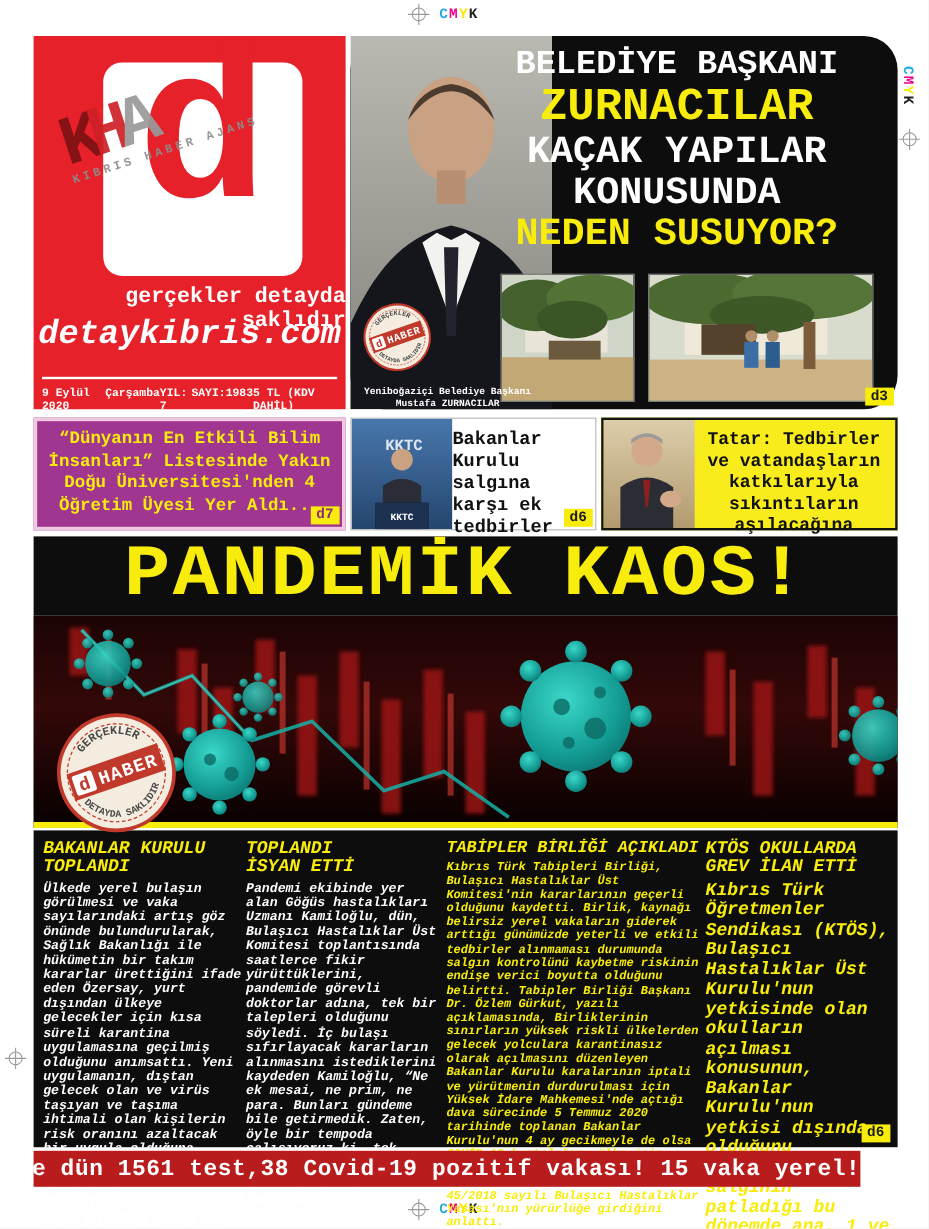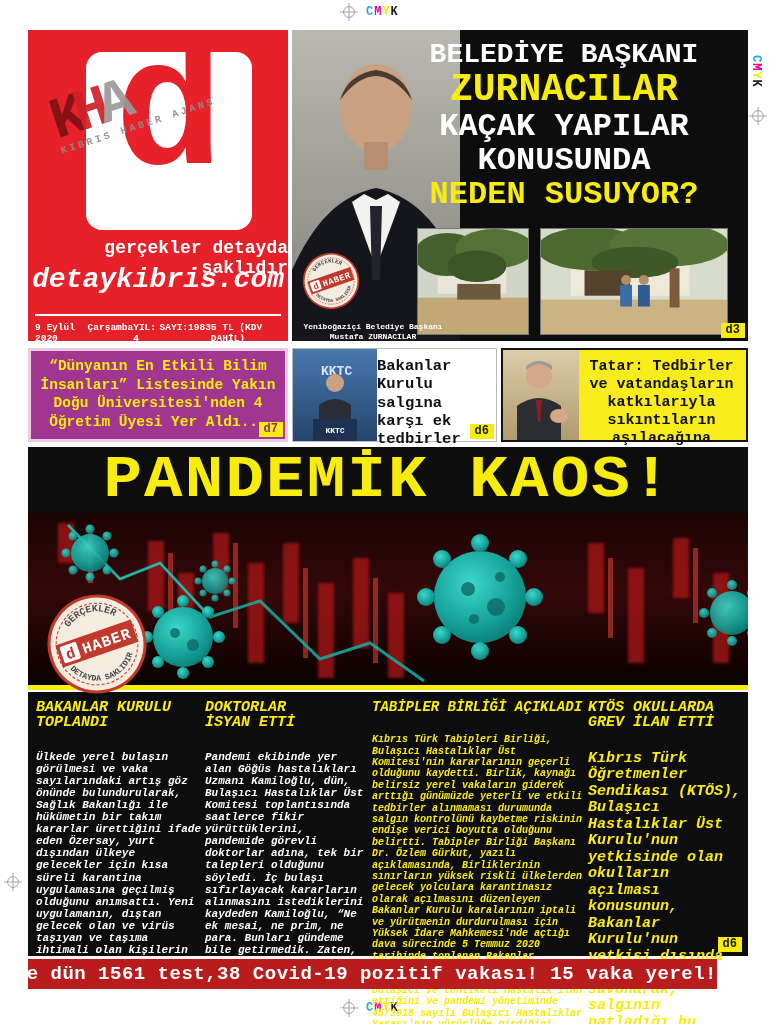--- a/index.html
+++ b/index.html
@@ -22,21 +22,21 @@
   .kha .L{font-size:58px;font-weight:bold;letter-spacing:-10px;}
   .kha .k1{color:#7d1215}.kha .k2{color:#cf2027}.kha .k3{color:#9a9a9a}
   .kha-sub{font-size:10px;font-weight:bold;color:#8d8d8d;letter-spacing:3px;margin-top:2px;}
   .slogan{position:absolute;top:208px;width:100%;text-align:right;color:#fff;font-weight:bold;font-size:18px;}
   .site{position:absolute;top:234px;width:100%;text-align:center;color:#fff;font-weight:bold;
         font-style:italic;font-size:28px;}
   .dateline{position:absolute;left:7px;right:7px;top:284px;border-top:2px solid #fff;padding-top:6px;
             display:flex;justify-content:space-between;color:#fff;font-weight:bold;font-size:9.5px;}
 
   
-  .lead{left:292px;top:30px;width:456px;height:311px;background:#0d0d0d;}
+  .lead{left:292px;top:30px;width:456px;height:311px;background:#0d0d0d;border-radius:28px;}
   .lead-photo{position:absolute;left:0;top:0;width:168px;height:311px;}
   .lead-headline{position:absolute;left:92px;right:4px;top:10px;text-align:center;font-weight:bold;line-height:1.06;}
   .lh-w{color:#fff}.lh-y{color:#f8ec0c}
   .lh1{font-size:28px}.lh2{font-size:38px}.lh3{font-size:32px}.lh4{font-size:32px}.lh5{font-size:32px}
   .subphoto{position:absolute;top:198px;height:107px;border:1px solid #777;box-sizing:border-box;}
   .sp1{left:125px;width:112px;}
   .sp2{left:248px;width:188px;}
   .lead-caption{position:absolute;left:0;top:292px;width:162px;text-align:center;color:#fff;
                 font-size:8px;font-weight:bold;line-height:1.2;z-index:4;}
   .pagetag{background:#f8ec0c;color:#1a1a1a;font-weight:bold;font-size:12px;padding:0 5px;line-height:15px;}
@@ -64,21 +64,21 @@
   .banner{left:28px;top:447px;width:720px;height:66px;background:#0d0d0d;display:flex;
           align-items:center;justify-content:center;}
   .banner-text{color:#f8ec0c;font-weight:bold;font-size:60px;letter-spacing:2px;transform:scaleX(1.07);white-space:nowrap;}
   .hero{left:28px;top:513px;width:720px;height:177px;background:#120303;}
   .hero-divider{position:absolute;left:0;right:0;bottom:0;height:5px;background:#f8ec0c;}
   .stamp-hero{left:18px;top:80px;width:102px;height:102px;}
 
   
   .articles{left:28px;top:692px;width:720px;height:264px;background:#0d0d0d;}
   .col{position:absolute;top:8px;bottom:6px;font-style:italic;font-weight:bold;}
-  .col h3{margin:0 0 20px 0;color:#f8ec0c;font-size:15px;line-height:1.02;}
+  .col h3{margin:0 0 4px 0;color:#f8ec0c;font-size:15px;line-height:1.02;}
   .col .body{line-height:1.1;}
   .col1{left:8px;width:168px}.col2{left:177px;width:160px}.col3{left:344px;width:214px}.col4{left:560px;width:158px}
   .col1 .body,.col2 .body{color:#fdfdfd;font-size:11px;}
   .col3 .body{color:#f8ec0c;font-size:10px;line-height:1.14;}
   .col4 .body{color:#f8ec0c;font-size:15px;}
   .col2 h3{max-width:118px;}
   .col3 h3{font-size:14px;white-space:nowrap;}
   .articles .pagetag{position:absolute;right:6px;bottom:4px;font-style:normal;}
 
   
@@ -129,21 +129,21 @@
     </div>
     <div class="kha">
       <span class="L k1">K</span><span class="L k2">H</span><span class="L k3">A</span>
       <div class="kha-sub">KIBRIS HABER AJANS</div>
     </div>
     <div class="slogan">gerçekler detayda saklıdır</div>
     <div class="site">detaykibris.com</div>
     <div class="dateline">
       <span>9 Eylül 2020</span>
       <span>Çarşamba</span>
-      <span>YIL: 4</span>
+      <span>YIL: 7</span>
       <span>SAYI:1983</span>
       <span>5 TL (KDV DAHİL)</span>
     </div>
   </div>
 
   <div class="abs lead">
     <svg class="lead-photo" viewBox="0 0 168 311" preserveAspectRatio="none">
       <defs>
         <linearGradient id="phBg" x1="0" y1="0" x2="0" y2="1">
           <stop offset="0" stop-color="#b9b9b2"></stop>
@@ -400,21 +400,21 @@
     </svg>
     <div class="hero-divider"></div>
   </div>
 
   <div class="abs articles">
     <div class="col col1">
       <h3>BAKANLAR KURULU TOPLANDI</h3>
       <div class="body">Ülkede yerel bulaşın görülmesi ve vaka sayılarındaki artış göz önünde bulundurularak, Sağlık Bakanlığı ile hükümetin bir takım kararlar ürettiğini ifade eden Özersay, yurt dışından ülkeye gelecekler için kısa süreli karantina uygulamasına geçilmiş olduğunu anımsattı. Yeni uygulamanın, dıştan gelecek olan ve virüs taşıyan ve taşıma ihtimali olan kişilerin risk oranını azaltacak bir uygula olduğuna dikkat çeken Özersay, yurt dışından geleceklerin ilk testini yurt dışında yaptıktan sonra ülkede 7 gün kısa süreli karantinada bulundurulacaklarını söyledi.</div>
     </div>
     <div class="col col2">
-      <h3>DOKTORLAR İSYAN ETTİ</h3>
+      <h3>TOPLANDI İSYAN ETTİ</h3>
       <div class="body">Pandemi ekibinde yer alan Göğüs hastalıkları Uzmanı Kamiloğlu, dün, Bulaşıcı Hastalıklar Üst Komitesi toplantısında saatlerce fikir yürüttüklerini, pandemide görevli doktorlar adına, tek bir talepleri olduğunu söyledi. İç bulaşı sıfırlayacak kararların alınmasını istediklerini kaydeden Kamiloğlu, “Ne ek mesai, ne prim, ne para. Bunları gündeme bile getirmedik. Zaten, öyle bir tempoda çalışıyoruz ki, tek motivasyonumuz hastane. Ne ev, ne çocuk, ne para, ne de başka bir şey” dedi.</div>
     </div>
     <div class="col col3">
       <h3>TABİPLER BİRLİĞİ AÇIKLADI</h3>
       <div class="body">Kıbrıs Türk Tabipleri Birliği, Bulaşıcı Hastalıklar Üst Komitesi'nin kararlarının geçerli olduğunu kaydetti. Birlik, kaynağı belirsiz yerel vakaların giderek arttığı günümüzde yeterli ve etkili tedbirler alınmaması durumunda salgın kontrolünü kaybetme riskinin endişe verici boyutta olduğunu belirtti. Tabipler Birliği Başkanı Dr. Özlem Gürkut, yazılı açıklamasında, Birliklerinin sınırların yüksek riskli ülkelerden gelecek yolculara karantinasız olarak açılmasını düzenleyen Bakanlar Kurulu karalarının iptali ve yürütmenin durdurulması için Yüksek İdare Mahkemesi'nde açtığı dava sürecinde 5 Temmuz 2020 tarihinde toplanan Bakanlar Kurulu'nun 4 ay gecikmeyle de olsa COVİD 19 hastalığını ülke için bulaşıcı ve tehlikeli hastalık ilan ettiğini ve pandemi yönetiminde 45/2018 sayılı Bulaşıcı Hastalıklar Yasası'nın yürürlüğe girdiğini anlattı.</div>
     </div>
     <div class="col col4">
       <h3>KTÖS OKULLARDA GREV İLAN ETTİ</h3>
       <div class="body">Kıbrıs Türk Öğretmenler Sendikası (KTÖS), Bulaşıcı Hastalıklar Üst Kurulu'nun yetkisinde olan okulların açılması konusunun, Bakanlar Kurulu'nun yetkisi dışında olduğunu savunarak, salgının patladığı bu dönemde ana, 1 ve 2. sınıfların eğitimine devam ettirme kararını hem yanlış, hem de yasadışı bulduklarını belirterek, yarından başlamak üzere 08.00-09.20 saatleri arasında okul öncesi, 1. ve 2. sınıfların olduğu okullarda uyarı grevinde olacaklarını açıkladı.</div>
     </div>

